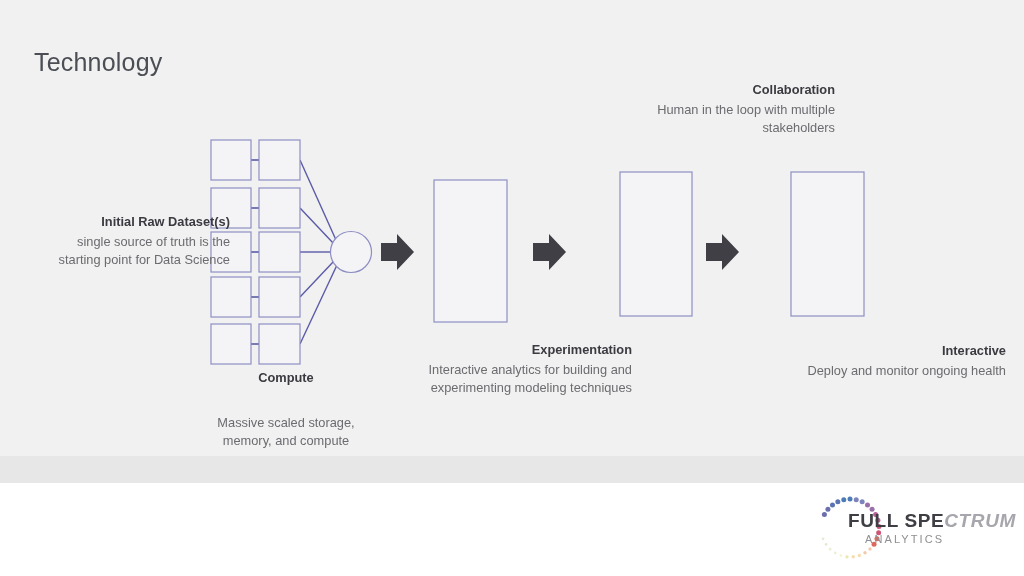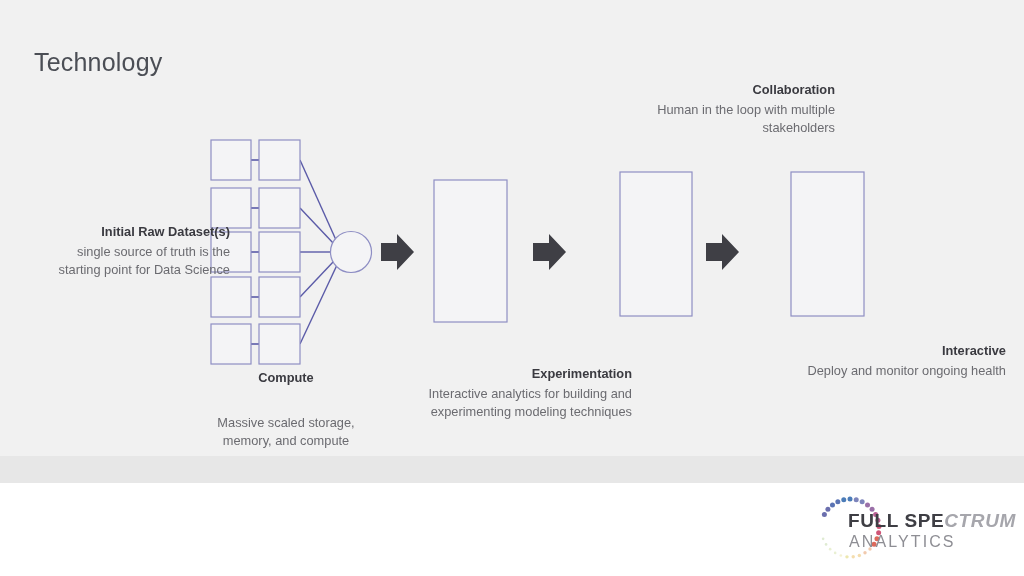--- a/index.html
+++ b/index.html
@@ -66,25 +66,25 @@
     line-height: 18px;
     margin-bottom: 2px;
   }
   .tblock .t-body {
     font-size: 12.8px;
     font-weight: 400;
     color: #6b6b70;
     line-height: 18px;
   }
 
-  #block-initial { left: 50px; top: 213px; width: 180px; margin-top: 10px; }
+  #block-initial { left: 50px; top: 213px; width: 180px; }
   #block-cluster { left: 196px; top: 370px; width: 180px; text-align: center; }
   #block-cluster .t-head { line-height: 16px; }
   #block-cluster .t-body { margin-top: 28px; text-align: center; }
-  #block-experiment { left: 397px; top: 341px; width: 235px; margin-top: 24px; }
+  #block-experiment { left: 397px; top: 341px; width: 235px; }
   #block-collab { left: 585px; top: 81px; width: 250px; }
   #block-deploy { left: 796px; top: 342px; width: 210px; }
 
   
   #logo {
     position: absolute;
     left: 812px; top: 492px;
     width: 200px; height: 72px;
   }
   #logo-mark {
@@ -97,26 +97,26 @@
   }
   .logo-line1 {
     font-size: 19px;
     font-weight: bold;
     letter-spacing: 0.6px;
     white-space: nowrap;
   }
   .logo-line1 .dark { color: #3e3e44; }
   .logo-line1 .light { color: #a6a6ac; font-style: italic; }
   .logo-line2 {
-    font-size: 16px;
+    font-size: 11px;
     font-weight: 400;
     letter-spacing: 2.1px;
     color: #8e8e94;
     margin-top: 1px;
-    margin-left: 1px;
+    margin-left: 17px;
   }
 </style>
 </head>
 <body>
 
 <div id="slide">
 
   <div class="bg-main"></div>
   <div class="bg-band"></div>
   <div class="bg-footer"></div>

